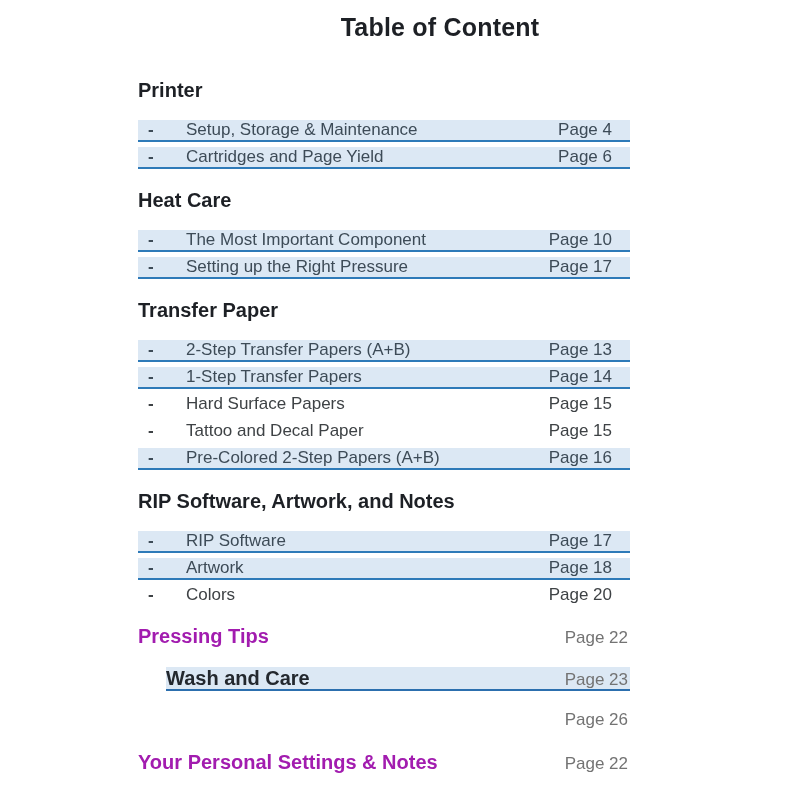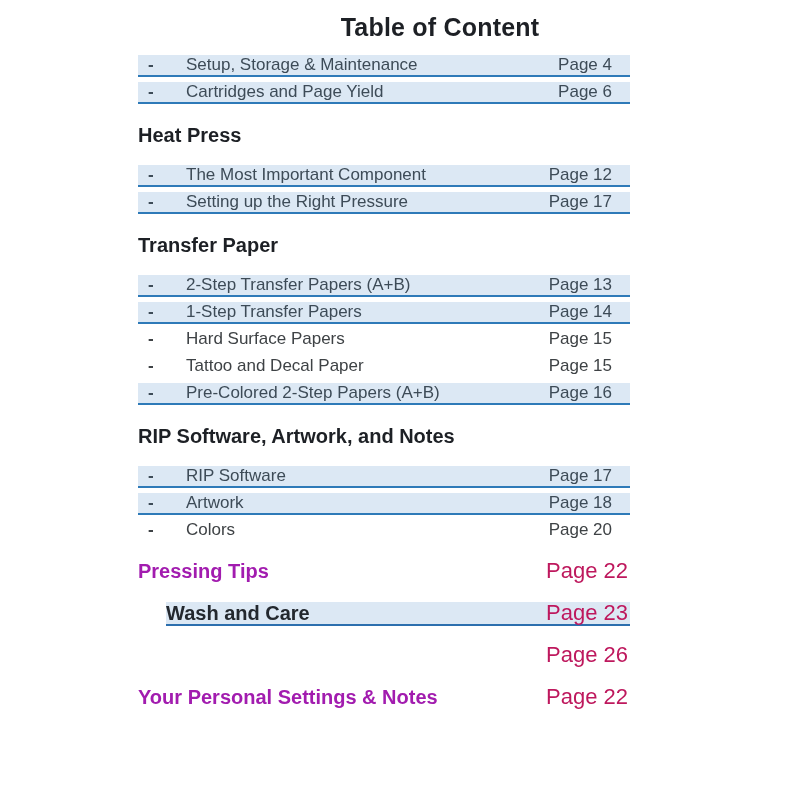--- a/index.html
+++ b/index.html
@@ -89,46 +89,47 @@
     font-weight: bold;
     color: #a21caf;
     white-space: nowrap;
   }
   .standalone-row.linked .standalone-label {
     color: #23282e;
   }
   .standalone-page {
     margin-left: auto;
     padding-right: 2px;
-    font-size: 22px;
-    color: #be185d;
+    font-size: 17px;
+    color: #737373;
     white-space: nowrap;
   }
 </style>
 </head>
 <body>
 
 <div class="page">
   <div class="doc-title">Table of Content</div>
   <div class="toc-column">
+      <div class="section-heading first">Printer</div>
       <div class="toc-row linked">
         <span class="bullet">-</span>
         <span class="entry-label">Setup, Storage &amp; Maintenance</span>
         <span class="entry-page">Page 4</span>
       </div>
       <div class="toc-row linked">
         <span class="bullet">-</span>
         <span class="entry-label">Cartridges and Page Yield</span>
         <span class="entry-page">Page 6</span>
       </div>
-      <div class="section-heading">Heat Press</div>
+      <div class="section-heading">Heat Care</div>
       <div class="toc-row linked">
         <span class="bullet">-</span>
         <span class="entry-label">The Most Important Component</span>
-        <span class="entry-page">Page 12</span>
+        <span class="entry-page">Page 10</span>
       </div>
       <div class="toc-row linked">
         <span class="bullet">-</span>
         <span class="entry-label">Setting up the Right Pressure</span>
         <span class="entry-page">Page 17</span>
       </div>
       <div class="section-heading">Transfer Paper</div>
       <div class="toc-row linked">
         <span class="bullet">-</span>
         <span class="entry-label">2-Step Transfer Papers (A+B)</span>

